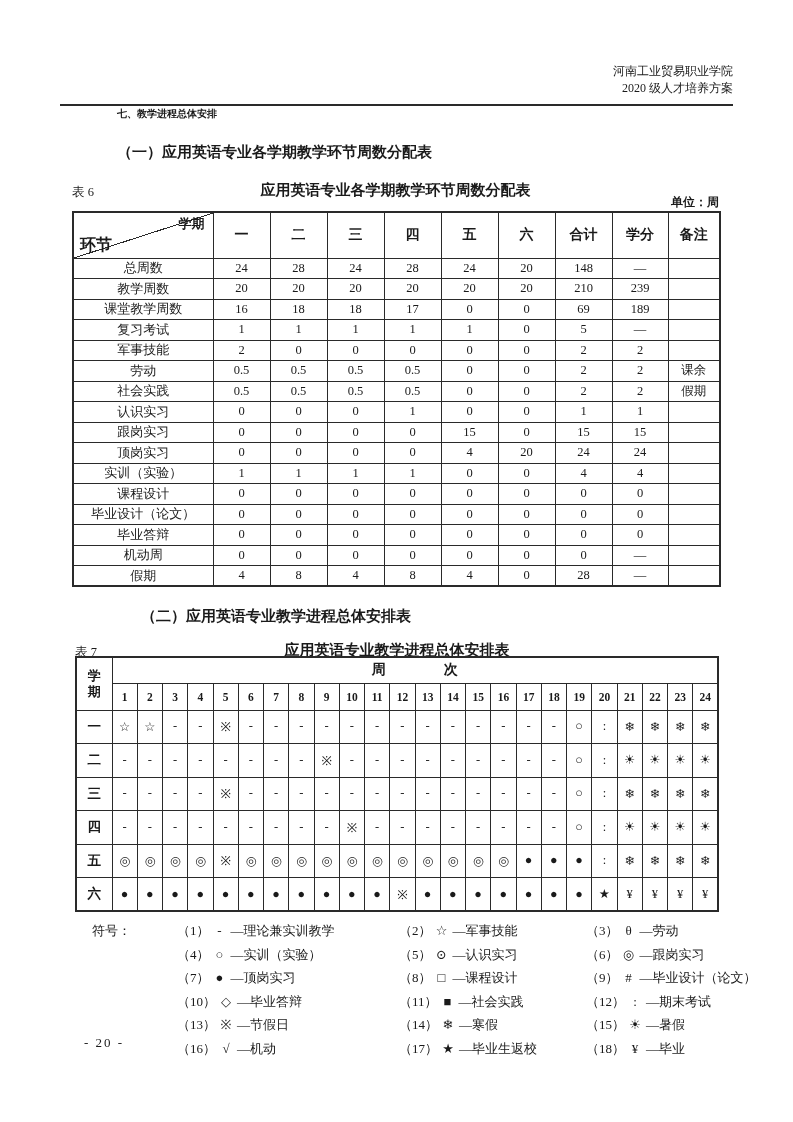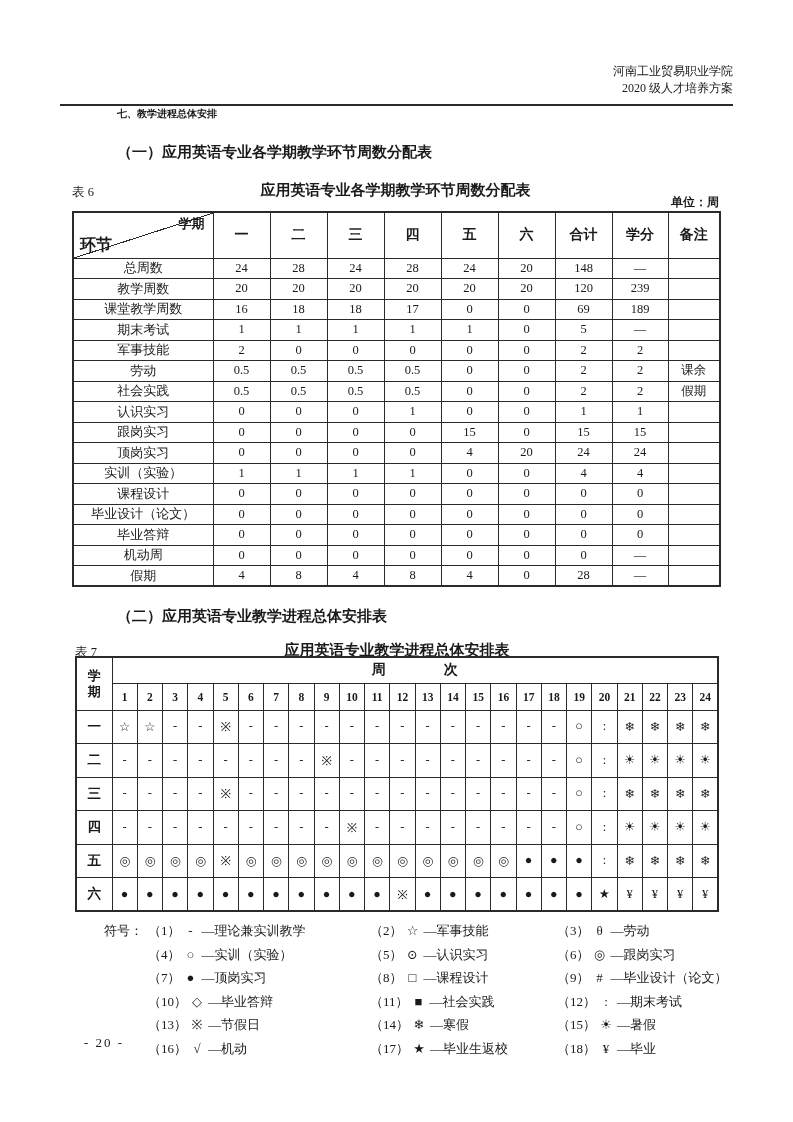--- a/index.html
+++ b/index.html
@@ -10,21 +10,21 @@
     font-family:"Liberation Serif","DejaVu Serif",serif;
     overflow:hidden;
   }
   
   .hdr { position:absolute; top:63px; left:60px; width:673px;
          display:flex; justify-content:space-between; align-items:flex-end;
          font-size:12px; border-bottom:2px solid #2a2a2a; padding-bottom:7px;flex-direction:column; }
   
   .h-main { position:absolute; top:107px; left:117px; font-weight:bold; font-size:10px; }
   .h-sub  { position:absolute; left:117px; font-weight:bold; font-size:15px; }
-  .h-sub1 { top:143px; } .h-sub2 { top:607px; }
+  .h-sub1 { top:143px; } .h-sub2 { top:607px;margin-left:24px; }
   
   .cap { position:absolute; height:22px;margin-top:8px; }
   .cap6 { top:173px; left:72px; width:647px; }
   .cap7 { top:633px; left:75px; width:644px; }
   .cap-label { position:absolute; left:0; top:3px; font-size:12.5px; }
   .cap-title { text-align:center; font-weight:bold; font-size:15px; }
   .unit { position:absolute; top:194px; left:72px; width:647px; text-align:right;
           font-weight:bold; font-size:12px; }
   
   table { border-collapse:collapse; table-layout:fixed; }
@@ -42,21 +42,21 @@
   
   .t7 { position:absolute; top:656px; left:75px; width:644px; border:2px solid #2a2a2a; }
   .t7 th,.t7 td { border:1px solid #2a2a2a; text-align:center; vertical-align:middle; padding:0; }
   .t7 .zc { height:26px; font-weight:bold; font-size:14px; }
   .zc-inner { display:flex; justify-content:center; gap:58px; }
   .t7 .wknum { height:27px; font-weight:bold; font-size:11.5px; font-family:"Liberation Serif",serif; }
   .t7 .sem-corner { width:36px; font-weight:bold; font-size:13px; line-height:1.25; }
   .t7 td.sym { height:33.5px; font-size:12.5px; }
   .t7 td.semlabel { font-weight:bold; font-size:13.5px; }
   
-  .legend { position:absolute; top:919px; left:104px; font-size:13px; display:flex; }
+  .legend { position:absolute; top:919px; left:92px; font-size:13px; display:flex;gap:41px; }
   .legend-label { width:44px; line-height:23px; }
   .lgrid { display:grid; grid-template-columns:222px 187px auto; }
   .litem { height:23.5px; line-height:23.5px; white-space:nowrap; }
   .lsym { display:inline-block; min-width:16px; text-align:center; margin:0 3px 0 2px; }
   
   .pagenum { position:absolute; top:1035px; left:84px; font-size:13px; letter-spacing:2px; }
 </style>
 </head>
 <body>
 
@@ -120,38 +120,38 @@
           <td></td>
         </tr>
         <tr>
           <td class="rowname">教学周数</td>
           <td>20</td>
           <td>20</td>
           <td>20</td>
           <td>20</td>
           <td>20</td>
           <td>20</td>
-          <td>120</td>
+          <td>210</td>
           <td>239</td>
           <td></td>
         </tr>
         <tr>
           <td class="rowname">课堂教学周数</td>
           <td>16</td>
           <td>18</td>
           <td>18</td>
           <td>17</td>
           <td>0</td>
           <td>0</td>
           <td>69</td>
           <td>189</td>
           <td></td>
         </tr>
         <tr>
-          <td class="rowname">期末考试</td>
+          <td class="rowname">复习考试</td>
           <td>1</td>
           <td>1</td>
           <td>1</td>
           <td>1</td>
           <td>1</td>
           <td>0</td>
           <td>5</td>
           <td>—</td>
           <td></td>
         </tr>

